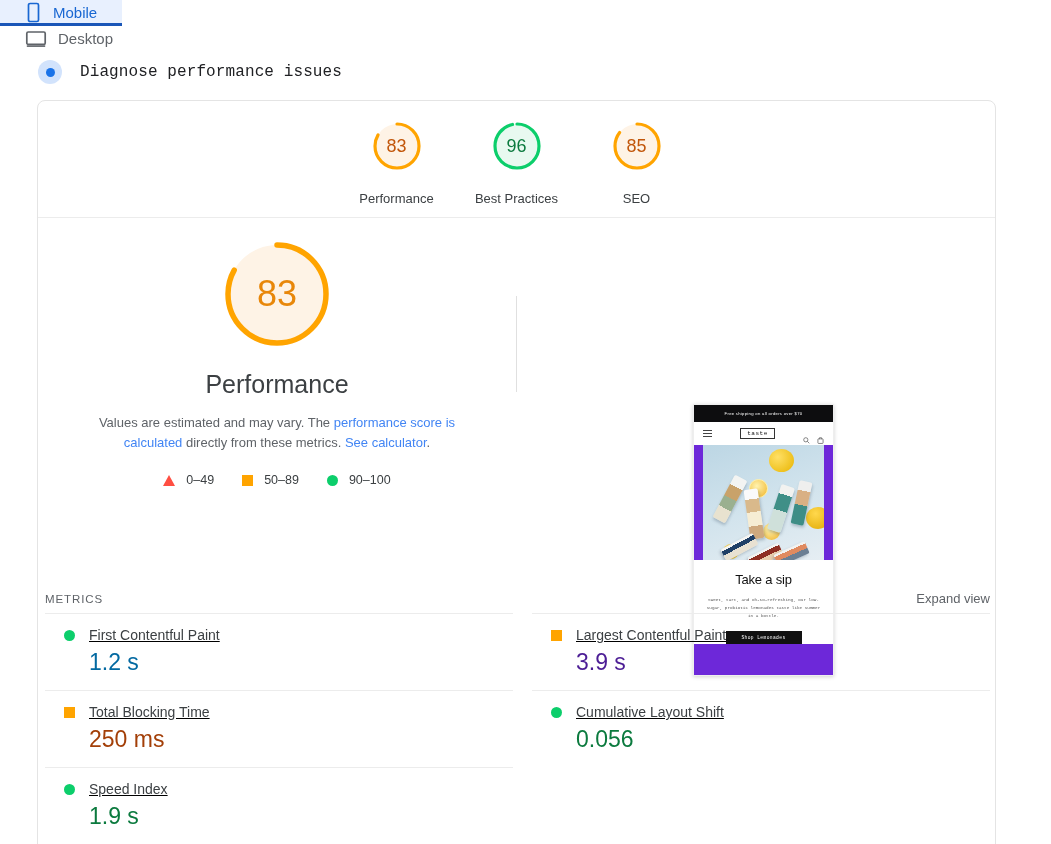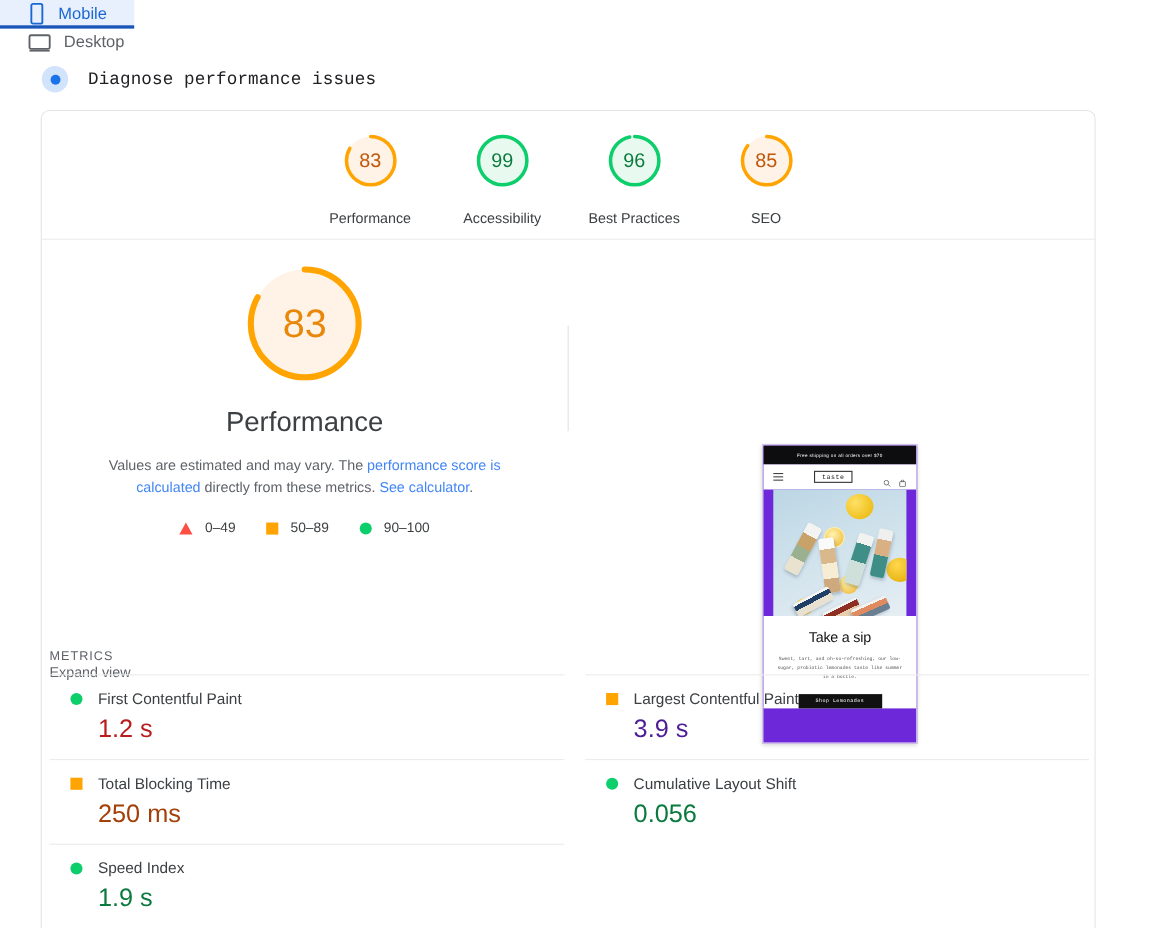--- a/index.html
+++ b/index.html
@@ -149,34 +149,33 @@
     font-size: 4.6px; display: flex; align-items: center; justify-content: center;
     letter-spacing: .4px; filter: blur(.25px);
     font-family: "Liberation Mono", monospace;
   }
 
   
   .metrics-head {
     position: absolute; left: 0; top: 490px; width: 959px;
     display: flex; align-items: baseline; justify-content: space-between;
     padding: 0 7px 0 7px;
-    flex-direction: column;
   }
   .metrics-title { font-size: 11.5px; letter-spacing: .9px; color: #5f6368; }
   .expand { font-size: 13px; color: #5f6368; cursor: pointer; }
 
   .metrics-grid {
     position: absolute; left: 7px; top: 512px;
     width: 945px;
     display: grid; grid-template-columns: 468px 1fr; column-gap: 19px;
   }
   .metric {
     padding: 13px 0 14px 0; border-top: 1px solid #ececec;
   }
-  .metric-row { display: flex; align-items: center; gap: 14px; padding-left: 19px; }
+  .metric-row { display: flex; align-items: center; gap: 14px; padding-left: 19px; text-decoration: underline; }
   .m-dot { width: 11px; height: 11px; border-radius: 50%; flex: none; }
   .m-sq { width: 11px; height: 11px; flex: none; }
   .m-name { font-size: 14px; color: #3c4043; }
   .m-value { margin-top: 6px; padding-left: 44px; font-size: 23px; }
 </style>
 </head>
 <body>
 
 <div class="tabbar">
   <div class="tab active">
@@ -214,30 +213,20 @@
       <div class="gauge-sm">
         <svg width="54" height="54" viewBox="0 0 54 54">
           <circle cx="27" cy="27" r="22" fill="#FEF3E6"></circle>
           <circle cx="27" cy="27" r="22" fill="none" stroke="#FFA400" stroke-width="3.2" stroke-linecap="round" stroke-dasharray="114.7 138.2"></circle>
         </svg>
         <span class="val" style="color:#c2560a">83</span>
       </div>
       <span class="score-label">Performance</span>
     </div>
 
-    <div class="score">
-      <div class="gauge-sm">
-        <svg width="54" height="54" viewBox="0 0 54 54">
-          <circle cx="27" cy="27" r="22" fill="#E8F9F0"></circle>
-          <circle cx="27" cy="27" r="22" fill="none" stroke="#0CCE6B" stroke-width="3.2" stroke-linecap="round" stroke-dasharray="136.8 138.2"></circle>
-        </svg>
-        <span class="val" style="color:#0b7a3e">99</span>
-      </div>
-      <span class="score-label">Accessibility</span>
-    </div>
 
     <div class="score">
       <div class="gauge-sm">
         <svg width="54" height="54" viewBox="0 0 54 54">
           <circle cx="27" cy="27" r="22" fill="#E8F9F0"></circle>
           <circle cx="27" cy="27" r="22" fill="none" stroke="#0CCE6B" stroke-width="3.2" stroke-linecap="round" stroke-dasharray="132.7 138.2"></circle>
         </svg>
         <span class="val" style="color:#0b7a3e">96</span>
       </div>
       <span class="score-label">Best Practices</span>
@@ -342,21 +331,21 @@
     <span class="expand">Expand view</span>
   </div>
 
   <div class="metrics-grid">
 
     <div class="metric">
       <div class="metric-row">
         <span class="m-dot" style="background:#0CCE6B"></span>
         <span class="m-name">First Contentful Paint</span>
       </div>
-      <div class="m-value" style="color:#b91c1c">1.2 s</div>
+      <div class="m-value" style="color:#0369a1">1.2 s</div>
     </div>
 
     <div class="metric">
       <div class="metric-row">
         <span class="m-sq" style="background:#FFA400"></span>
         <span class="m-name">Largest Contentful Paint</span>
       </div>
       <div class="m-value" style="color:#4c1d95">3.9 s</div>
     </div>
 

